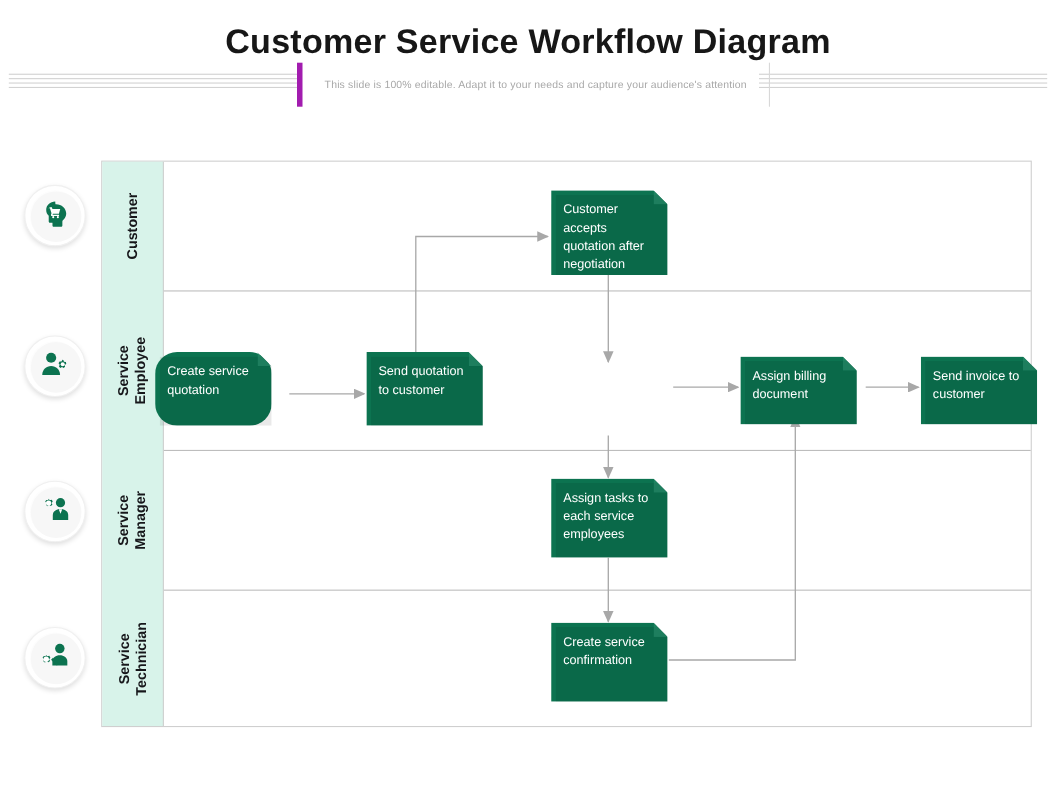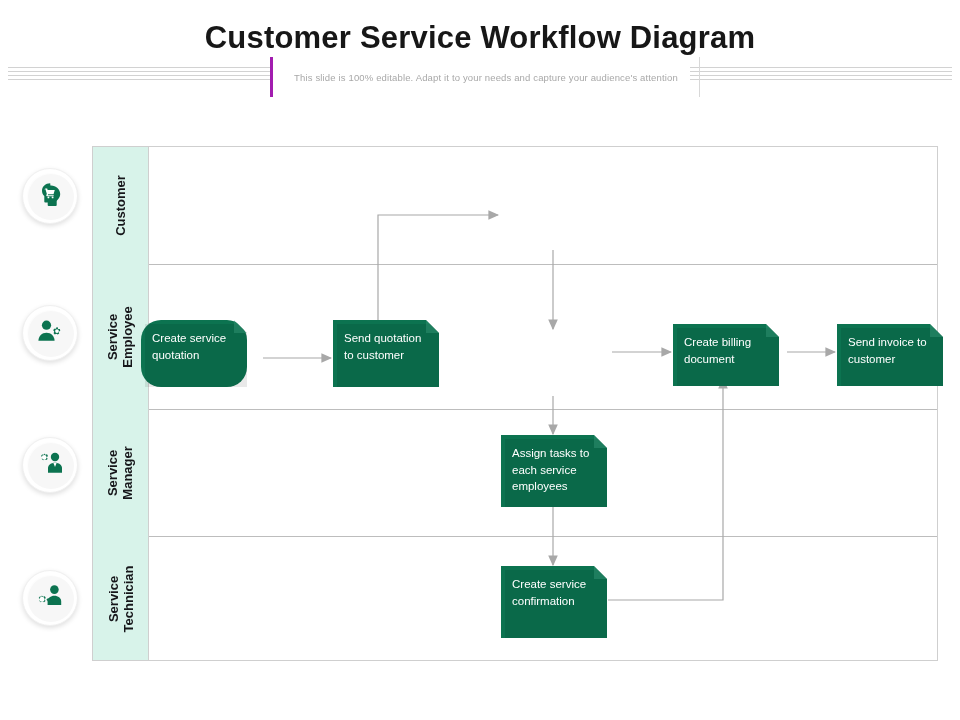--- a/index.html
+++ b/index.html
@@ -55,21 +55,21 @@
   }
   .deco-lines i:nth-child(1) { top: 0px; }
   .deco-lines i:nth-child(2) { top: 4px; }
   .deco-lines i:nth-child(3) { top: 8px; }
   .deco-lines i:nth-child(4) { top: 12px; }
 
   #subtitle-box {
     position: absolute;
     left: 270px; top: 0;
     width: 430px; height: 40px;
-    border-left: 3px solid #a21caf;
+    border-left: 5px solid #a21caf;
     border-right: 1px solid #d8d8d8;
     display: flex;
     align-items: center;
     justify-content: center;
   }
   #subtitle-text {
     font-size: 9.5px;
     color: #a8a8a8;
     white-space: nowrap;
     letter-spacing: 0.15px;
@@ -304,35 +304,39 @@
         <path d="M694,205 L742,205" marker-end="url(#ah)"></path>
 
         <path d="M460,249 L460,287" marker-end="url(#ah)"></path>
 
         <path d="M460,360 L460,418" marker-end="url(#ah)"></path>
 
         <path d="M515,453 L630,453 L630,232" marker-end="url(#ah)"></path>
       </g>
     </svg>
 
+    <div class="pbox" style="left:408px; top:26px; width:106px; height:77px;">
+      <div class="pbox-shadow"></div><div class="fold"></div>
+      <span>Customer accepts quotation after negotiation</span>
+    </div>
 
     <div class="pbox" style="left:48px; top:173px; width:106px; height:67px;border-radius:20px;">
       <div class="pbox-shadow"></div><div class="fold"></div>
       <span>Create service quotation</span>
     </div>
 
     <div class="pbox" style="left:240px; top:173px; width:106px; height:67px;">
       <div class="pbox-shadow"></div><div class="fold"></div>
       <span>Send quotation to customer</span>
     </div>
 
 
     <div class="pbox" style="left:580px; top:177px; width:106px; height:62px;">
       <div class="pbox-shadow"></div><div class="fold"></div>
-      <span>Create billing document</span>
+      <span>Assign billing document</span>
     </div>
 
     <div class="pbox" style="left:744px; top:177px; width:106px; height:62px;">
       <div class="pbox-shadow"></div><div class="fold"></div>
       <span>Send invoice to customer</span>
     </div>
 
     <div class="pbox" style="left:408px; top:288px; width:106px; height:72px;">
       <div class="pbox-shadow"></div><div class="fold"></div>
       <span>Assign tasks to each service employees</span>

